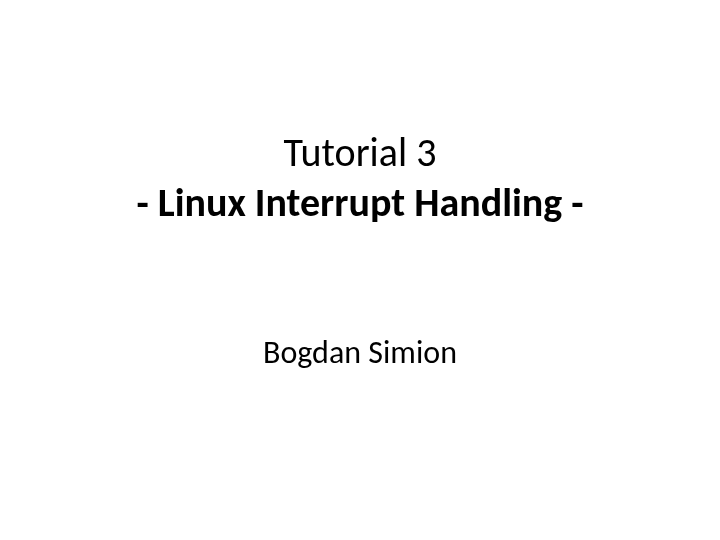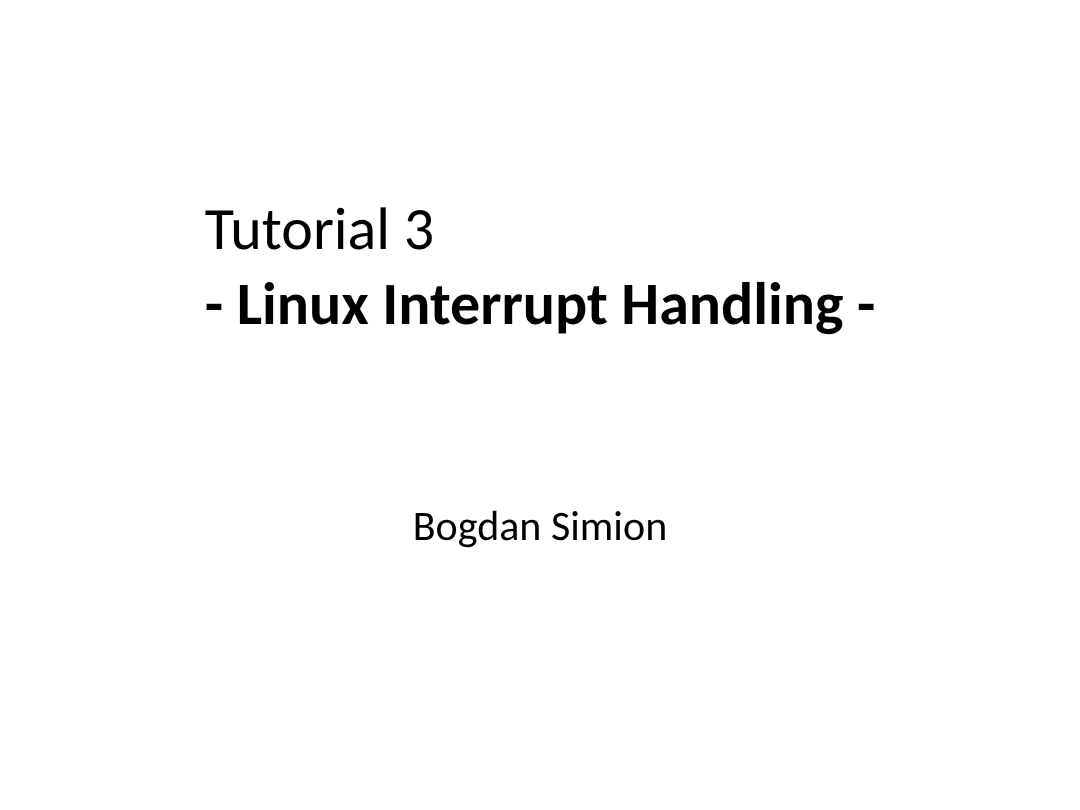--- a/index.html
+++ b/index.html
@@ -17,36 +17,36 @@
       position: relative;
     }
     .slide {
       width: 100%;
       height: 100%;
       display: flex;
       flex-direction: column;
       align-items: center;
     }
     .title-block {
-      text-align: left;
+      text-align: center;
       margin-top: 128px;
       line-height: 1.25;
     }
     .title-line-1 {
       font-size: 40px;
       font-weight: 400;
     }
     .title-line-2 {
       font-size: 40px;
       font-weight: 700;
     }
     .author {
       text-align: center;
       margin-top: 105px;
-      font-size: 28px;
+      font-size: 32px;
       font-weight: 400;
     }
   </style>
 </head>
 <body>
 
 <div class="slide">
   <div class="title-block">
     <div class="title-line-1">Tutorial 3</div>
     <div class="title-line-2">- Linux Interrupt Handling -</div>

